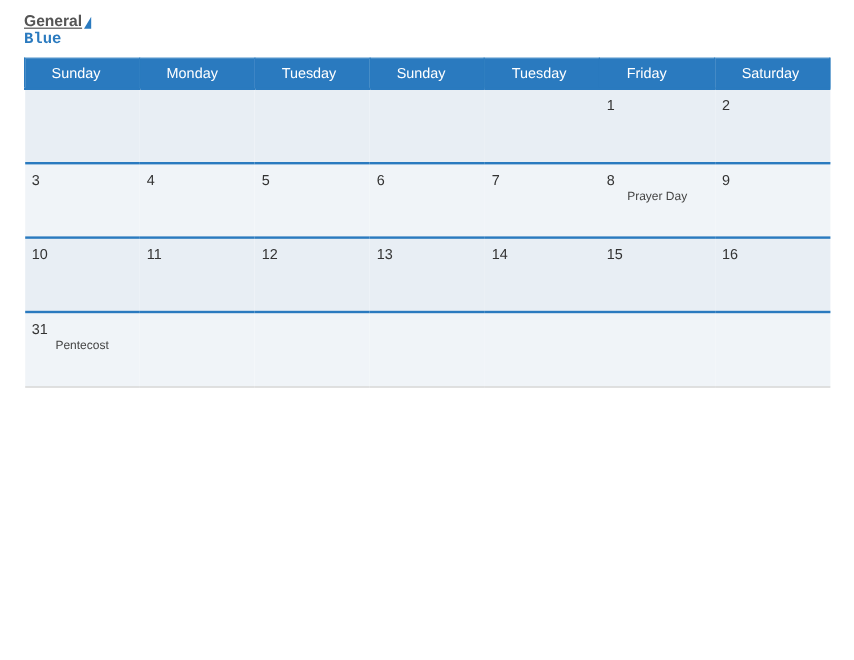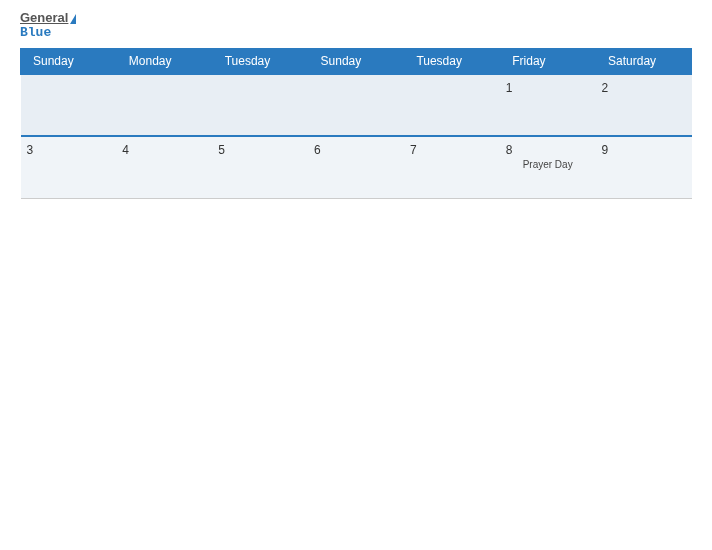--- a/index.html
+++ b/index.html
@@ -62,21 +62,21 @@
       width: 100%;
       border-collapse: collapse;
     }
     .calendar thead tr {
       background-color: #2a7abf;
     }
     .calendar thead th {
       color: #fff;
       font-size: 12px;
       font-weight: normal;
-      padding: 5px 12px;
+      padding: 5px 22px;
       text-align: left;
       border: 1px solid #2a7abf;
     }
     .calendar tbody tr {
       background-color: #f0f4f8;
     }
     .calendar tbody tr:nth-child(odd) {
       background-color: #e8eef4;
     }
     .calendar tbody td {
@@ -163,14 +163,49 @@
           <span class="day-number">7</span>
         </td>
         <td>
           <span class="day-number">8</span>
           <span class="event-label">Prayer Day</span>
         </td>
         <td>
           <span class="day-number">9</span>
         </td>
       </tr>
+      <tr>
+        <td>
+          <span class="day-number">10</span>
+        </td>
+        <td>
+          <span class="day-number">11</span>
+        </td>
+        <td>
+          <span class="day-number">12</span>
+        </td>
+        <td>
+          <span class="day-number">13</span>
+        </td>
+        <td>
+          <span class="day-number">14</span>
+        </td>
+        <td>
+          <span class="day-number">15</span>
+        </td>
+        <td>
+          <span class="day-number">16</span>
+        </td>
+      </tr>
+      <tr class="last-row">
+        <td>
+          <span class="day-number">31</span>
+          <span class="event-label">Pentecost</span>
+        </td>
+        <td></td>
+        <td></td>
+        <td></td>
+        <td></td>
+        <td></td>
+        <td></td>
+      </tr>
     </tbody>
 </table>
 
 </body></html>

